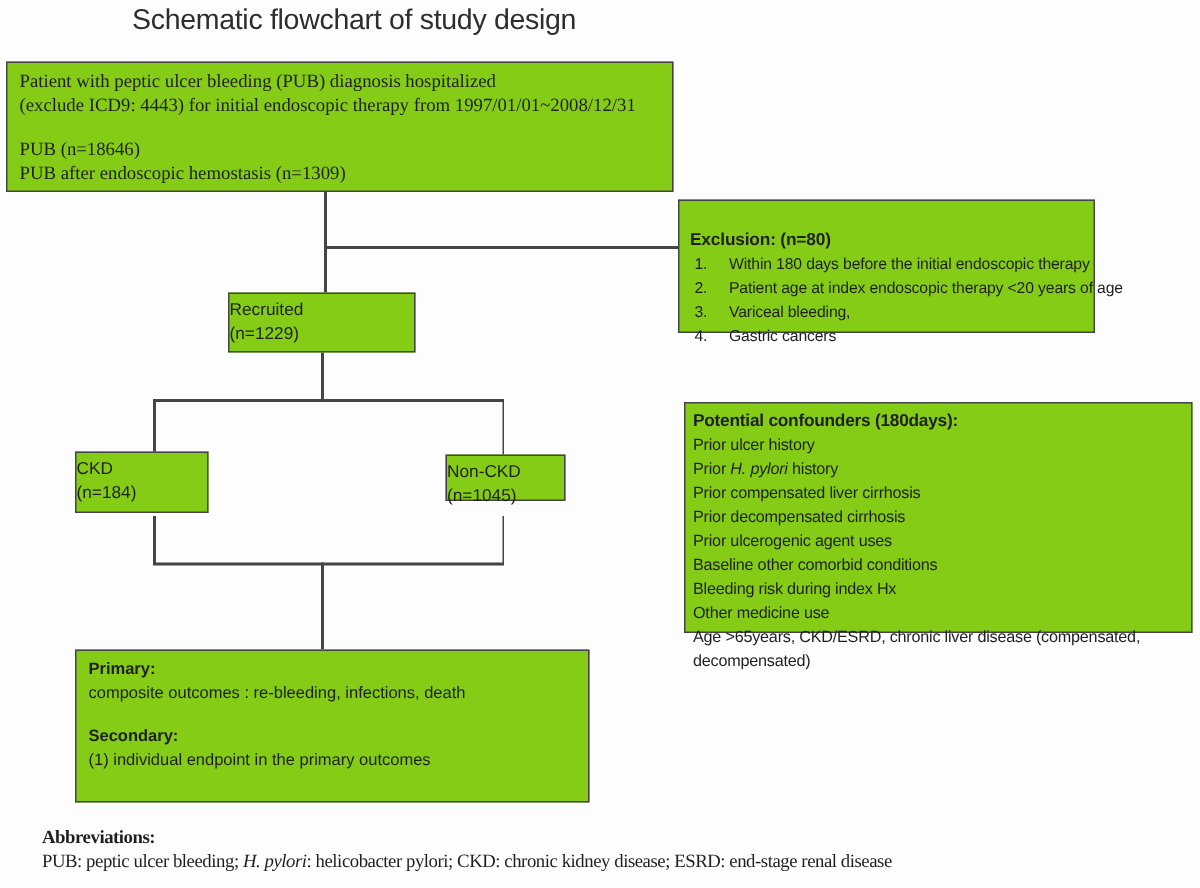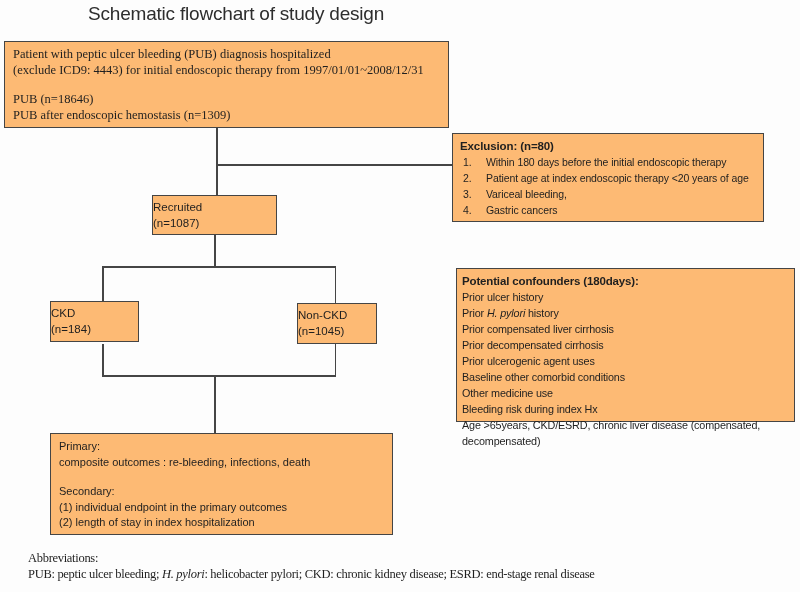--- a/index.html
+++ b/index.html
@@ -14,58 +14,58 @@
   }
   .title{
     position:absolute;left:88px;top:3px;
     font-size:19px;color:#2d2d2d;
     letter-spacing:-0.2px;
     white-space:nowrap;
   }
   .box{
     position:absolute;
     border:1.5px solid #454545;
-    background:#fdba74;
+    background:#84cc16;
     box-sizing:border-box;
   }
   .serif{font-family:"Liberation Serif","DejaVu Serif",serif;}
   .top-box{
     left:4px;top:41px;width:445px;height:87px;
     padding:5px 8px;
     font-size:12.5px;line-height:15.5px;
   }
   .spacer{height:14px;}
   .exclusion-box{
-    left:452px;top:133px;width:312px;height:89px;
-    padding:4px 7px;
+    left:452px;top:133px;width:278px;height:89px;
+    padding:18px 7px;
     font-size:10.5px;line-height:16px;letter-spacing:-0.1px;
   }
   .excl-title{font-weight:bold;font-size:11.5px;}
   .excl-item{display:flex;white-space:nowrap;}
   .excl-item .num{width:26px;flex:0 0 26px;padding-left:3px;box-sizing:border-box;}
   .center-box{
     text-align:left;
     font-size:11.5px;line-height:16px;
     padding-top:3px;
   }
   .recruited-box{left:152px;top:195px;width:125px;height:40px;}
   .ckd-box{left:50px;top:301px;width:89px;height:41px;}
-  .nonckd-box{left:297px;top:303px;width:80px;height:41px;}
+  .nonckd-box{left:297px;top:303px;width:80px;height:31px;}
   .confounders-box{
     left:456px;top:268px;width:339px;height:154px;
     padding:4px 5px;
     font-size:10.8px;line-height:16px;letter-spacing:-0.15px;
   }
   .conf-title{font-weight:bold;font-size:11.5px;}
   .outcomes-box{
     left:50px;top:433px;width:343px;height:102px;
     padding:5px 8px;
     font-size:11px;line-height:15.5px;
   }
-  .bold{font-weight:normal;}
+  .bold{font-weight:bold;}
   .abbrev{
     position:absolute;left:5px;top:550px;width:780px;
     font-size:12.5px;line-height:16px;letter-spacing:-0.3px;margin-left:23px;
   }
   .hline,.vline{position:absolute;background:#454545;}
   .hline{height:1.5px;}
   .vline{width:1.5px;}
   i{font-style:italic;}
 </style>
 </head>
@@ -109,53 +109,52 @@
       <span>Variceal bleeding,</span>
     </div>
     <div class="excl-item">
       <span class="num">4.</span>
       <span>Gastric cancers</span>
     </div>
   </div>
 
   <div class="box center-box recruited-box">
     <div>Recruited</div>
-    <div>(n=1087)</div>
+    <div>(n=1229)</div>
   </div>
 
   <div class="box center-box ckd-box">
     <div>CKD</div>
     <div>(n=184)</div>
   </div>
 
   <div class="box center-box nonckd-box">
     <div>Non-CKD</div>
     <div>(n=1045)</div>
   </div>
 
   <div class="box confounders-box">
     <div class="conf-title">Potential confounders (180days):</div>
     <div>Prior ulcer history</div>
     <div><span>Prior </span><i>H. pylori</i><span> history</span></div>
     <div>Prior compensated liver cirrhosis</div>
     <div>Prior decompensated cirrhosis</div>
     <div>Prior ulcerogenic agent uses</div>
     <div>Baseline other comorbid conditions</div>
+    <div>Bleeding risk during index Hx</div>
     <div>Other medicine use</div>
-    <div>Bleeding risk during index Hx</div>
     <div>Age &gt;65years, CKD/ESRD, chronic liver disease (compensated, decompensated)</div>
   </div>
 
   <div class="box outcomes-box">
     <div class="bold">Primary:</div>
     <div>composite outcomes : re-bleeding, infections, death</div>
     <div class="spacer"></div>
     <div class="bold">Secondary:</div>
     <div>(1) individual endpoint in the primary outcomes</div>
-    <div>(2) length of stay in index hospitalization</div>
   </div>
 
   <div class="abbrev serif">
     <div class="bold">Abbreviations:</div>
     <div><span>PUB: peptic ulcer bleeding; </span><i>H. pylori</i><span>: helicobacter pylori; CKD: chronic kidney disease; ESRD: end-stage renal disease</span></div>
   </div>
 
 </div>
 
 </body></html>

